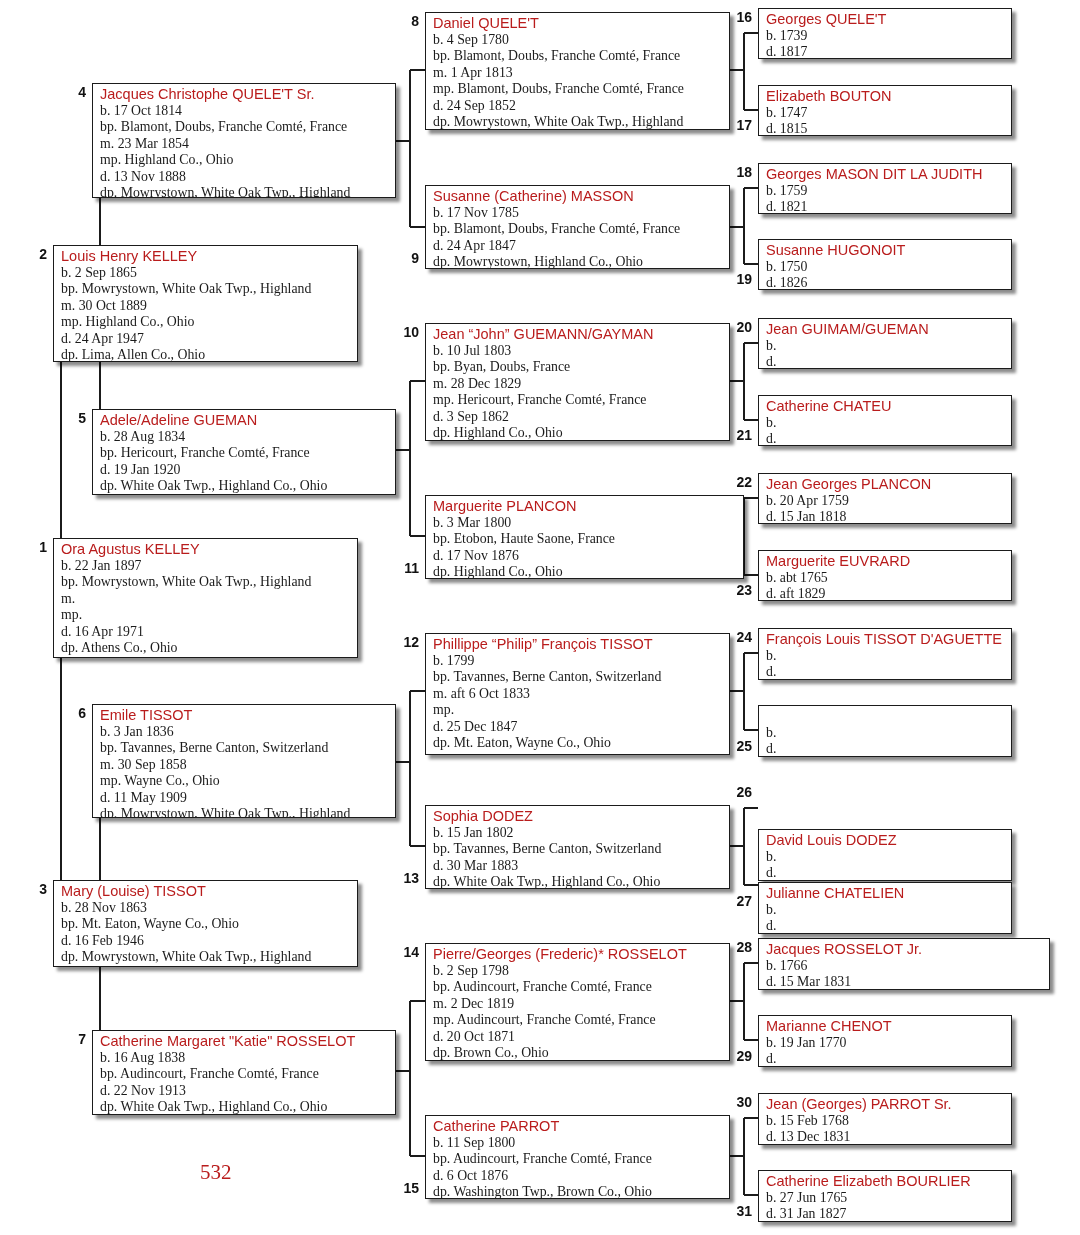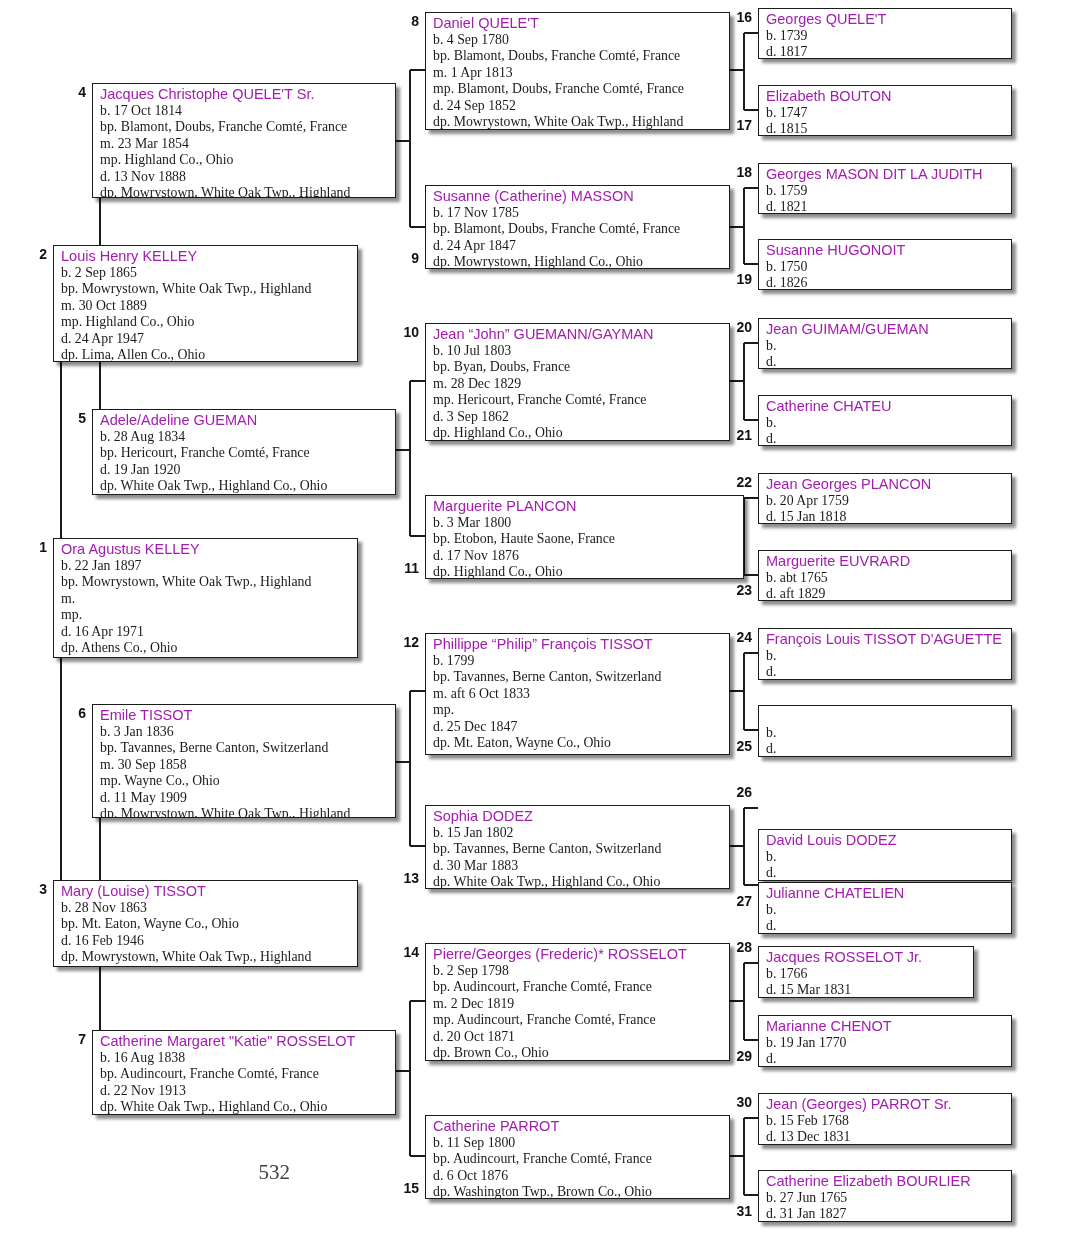--- a/index.html
+++ b/index.html
@@ -18,21 +18,21 @@
     border:1.5px solid #1b1b1b;
     box-shadow:4px 4px 3px rgba(0,0,0,0.45);
     padding:2px 6px 0 7px;
     overflow:hidden;
   }
   .person-name{
     font-family:"Liberation Sans",sans-serif;
     font-size:14.5px;
     line-height:16.5px;
     white-space:nowrap;
-    color:#a21caf;
+    color:#b91c1c;
   }
   .person-detail{
     font-family:"Liberation Serif",serif;
     font-size:13.8px;
     line-height:16.5px;
     white-space:nowrap;
     color:#1b1b1b;
   }
   .person-num{
     position:absolute;
@@ -44,24 +44,24 @@
     line-height:16.5px;
     color:#111;
   }
   .vline,.hline{
     position:absolute;
     background:#1b1b1b;
   }
   .page-number{
     position:absolute;
     left:200px;top:1160px;width:90px;
-    text-align:right;
+    text-align:left;
     font-family:"Liberation Serif",serif;
     font-size:21px;
-    color:#404040;
+    color:#b91c1c;
   }
 </style>
 </head>
 <body>
 
 <div id="stage">
   <div id="connector-layer">
       <div class="vline" style="left: 99px; top: 198px; width: 2px; height: 47px;"></div>
       <div class="vline" style="left: 99px; top: 362px; width: 2px; height: 47px;"></div>
       <div class="vline" style="left: 60px; top: 362px; width: 2px; height: 176px;"></div>
@@ -319,21 +319,21 @@
         <div class="person-detail">b.</div>
         <div class="person-detail">d.</div>
       </div>
       <div class="person-num" style="left: 722px; top: 784px;">26</div>
       <div class="person-box" style="left: 758px; top: 860px; width: 254px; height: 52px; margin-top: 22px;">
         <div class="person-name">Julianne CHATELIEN</div>
         <div class="person-detail">b.</div>
         <div class="person-detail">d.</div>
       </div>
       <div class="person-num" style="left: 722px; top: 893px;">27</div>
-      <div class="person-box" style="left: 758px; top: 938px; width: 216px; height: 52px; margin-top: 8px;">
+      <div class="person-box" style="left: 758px; top: 938px; width: 292px; height: 52px;">
         <div class="person-name">Jacques ROSSELOT Jr.</div>
         <div class="person-detail">b. 1766</div>
         <div class="person-detail">d. 15 Mar 1831</div>
       </div>
       <div class="person-num" style="left: 722px; top: 939px;">28</div>
       <div class="person-box" style="left: 758px; top: 1015px; width: 254px; height: 52px;">
         <div class="person-name">Marianne CHENOT</div>
         <div class="person-detail">b. 19 Jan 1770</div>
         <div class="person-detail">d.</div>
       </div>

